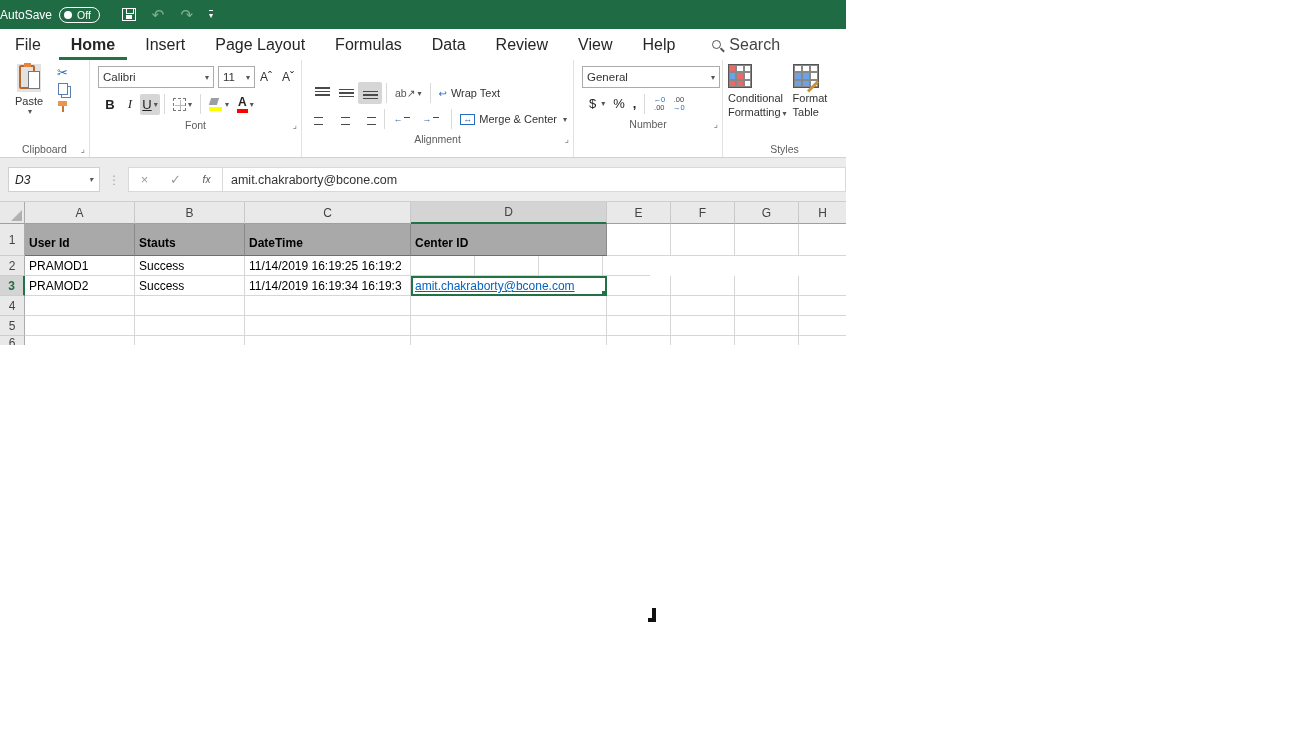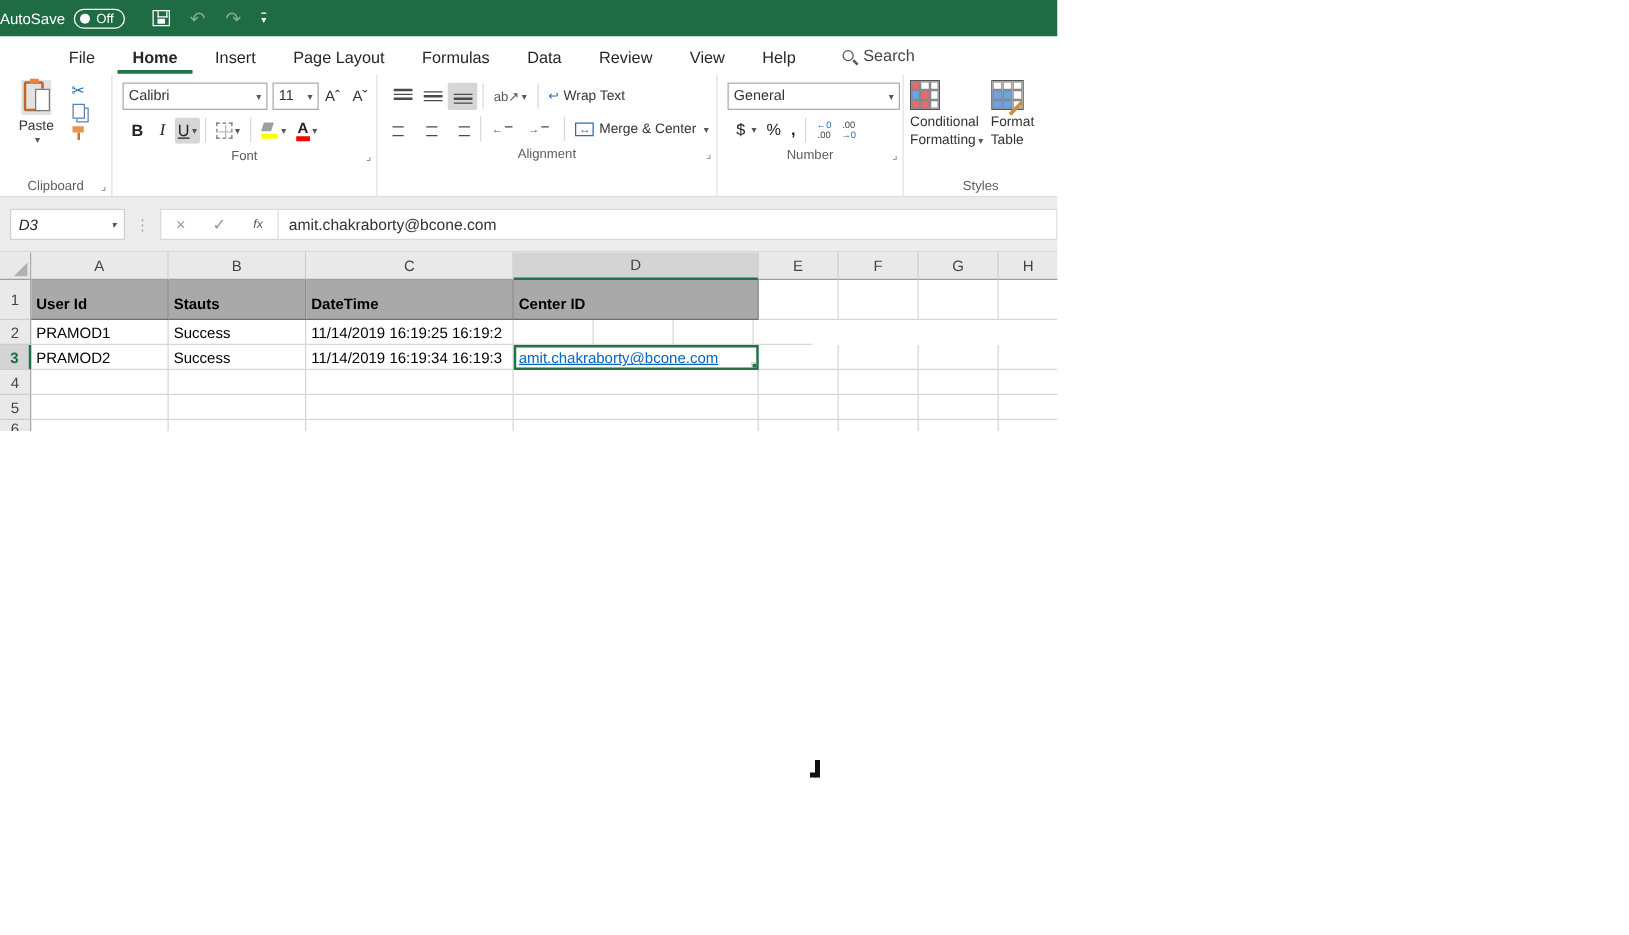--- a/index.html
+++ b/index.html
@@ -13,21 +13,21 @@
   .as-dot { width:8px; height:8px; background:#fff; border-radius:50%; }
   .qat { display:flex; align-items:center; gap:16px; margin-left:22px; }
   .save-ico { width:14px; height:13px; border:1px solid #fff; position:relative; }
   .save-ico::before { content:""; position:absolute; left:3px; top:0; width:6px; height:4px; border:1px solid #fff; border-top:none; }
   .save-ico::after { content:""; position:absolute; left:3px; bottom:1px; width:6px; height:4px; background:#fff; }
   .undo-redo { color:rgba(255,255,255,.45); font-size:15px; }
   .qat-caret { display:inline-block; border-top:1px solid #fff; color:#fff; font-size:8px; line-height:6px; padding-top:2px; }
   .win-title { position:absolute; left:585px; top:0; height:29px; display:flex; align-items:center; font-size:12.5px; color:#fff; white-space:nowrap; }
 
   
-  .tabrow { height:31px; background:#fff; display:flex; align-items:center; font-size:13px; color:#262626;padding-left:40px; }
+  .tabrow { height:31px; background:#fff; display:flex; align-items:center; font-size:16px; color:#262626; }
   .tab { padding:7px 12px 6px; margin:0 3px; cursor:default; white-space:nowrap; }
   .tab.first { margin-left:3px; }
   .tab.active { font-weight:bold; border-bottom:3px solid #217346; padding-bottom:3px; }
   .tab-search { display:flex; align-items:center; gap:8px; margin-left:22px; color:#444; }
   .mag { width:9px; height:9px; border:1.5px solid #555; border-radius:50%; position:relative; display:inline-block; }
   .mag::after { content:""; position:absolute; width:5px; height:1.5px; background:#555; transform:rotate(45deg); left:7px; top:8px; }
 
   
   .ribbon { height:98px; background:#fff; border-bottom:1px solid #d2d2d2; display:flex; font-size:11px; color:#333; }
   .group { display:flex; flex-direction:column; border-right:1px solid #e1e1e1; padding:2px 2px 0; position:relative; }
@@ -233,21 +233,21 @@
           </span>
         </div>
       </div>
       <div class="group-foot">
         <span>Font</span>
         <span class="launcher">⌟</span>
       </div>
     </div>
 
     <div class="group" style="width:272px;">
-      <div style="display:flex;flex-direction:column;gap:4px;margin-top:4px;width:100%;">
+      <div style="display:flex;flex-direction:column;gap:4px;margin-top:20px;width:100%;">
         <div class="row1" style="padding-left:6px;">
           <span class="btn alnbtn">
               <span class="lines v-top">
                 <span></span>
                 <span></span>
                 <span></span>
               </span>
             </span>
           <span class="btn alnbtn">
               <span class="lines v-mid">

